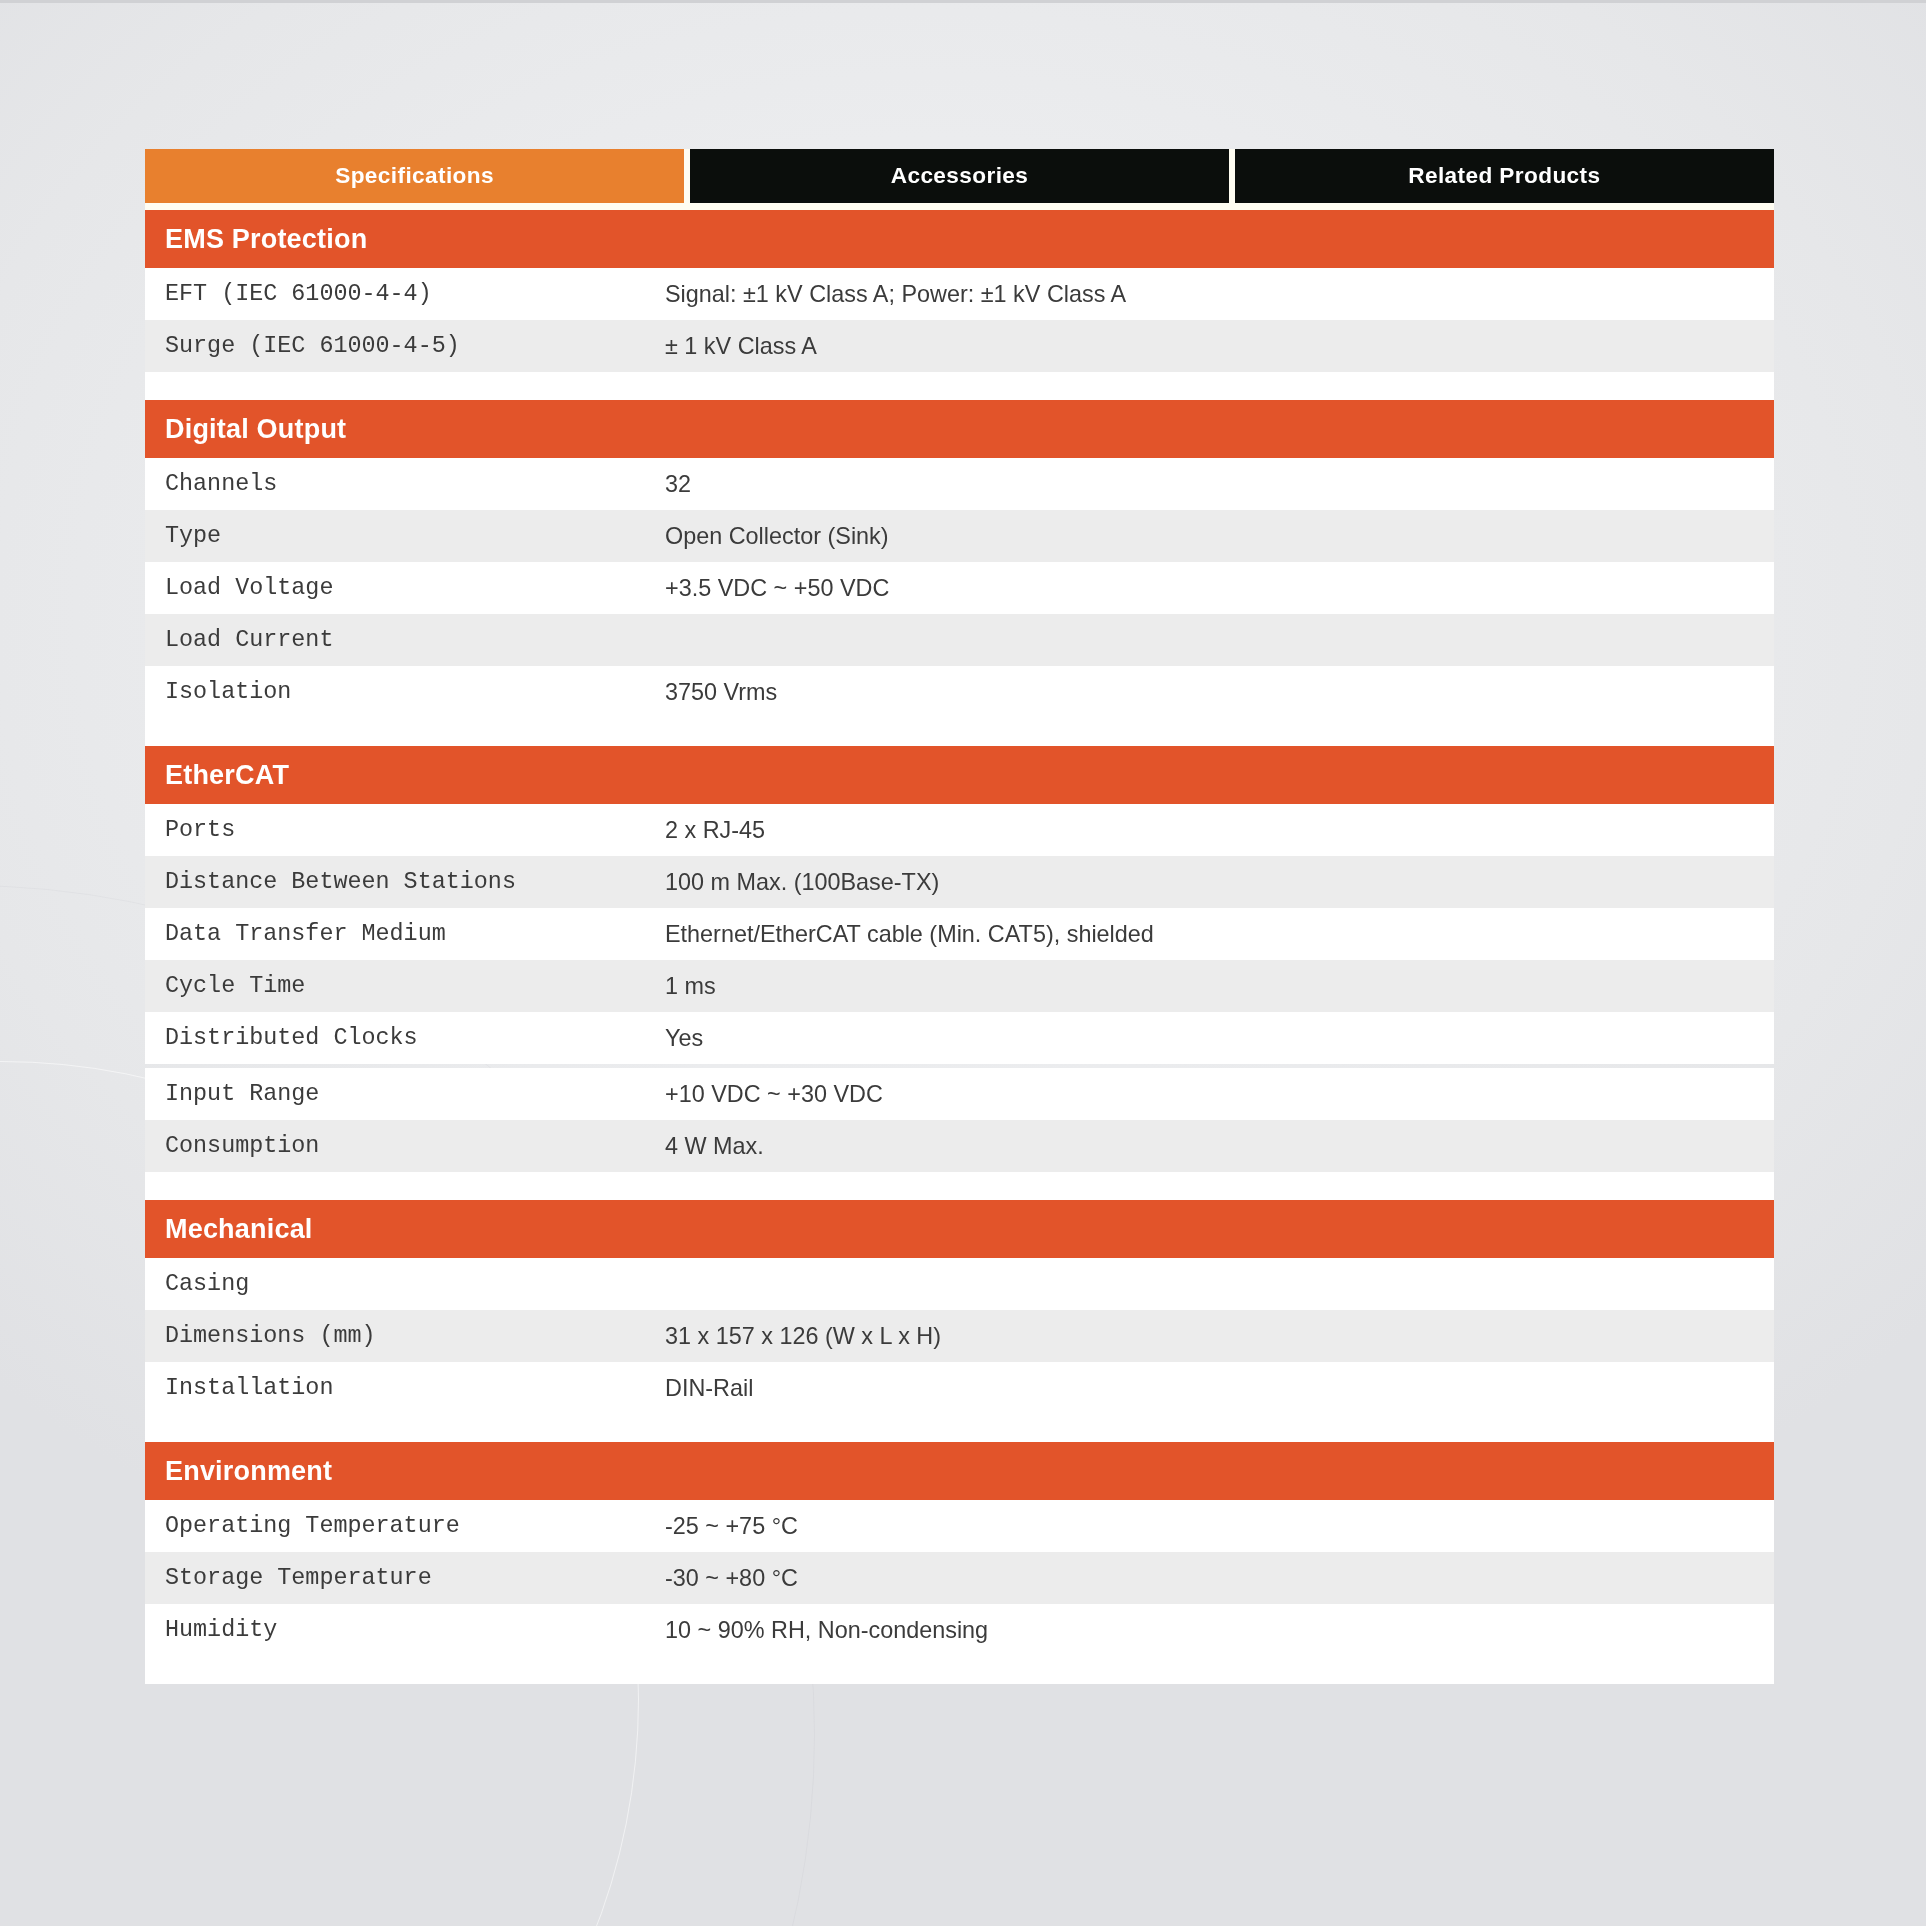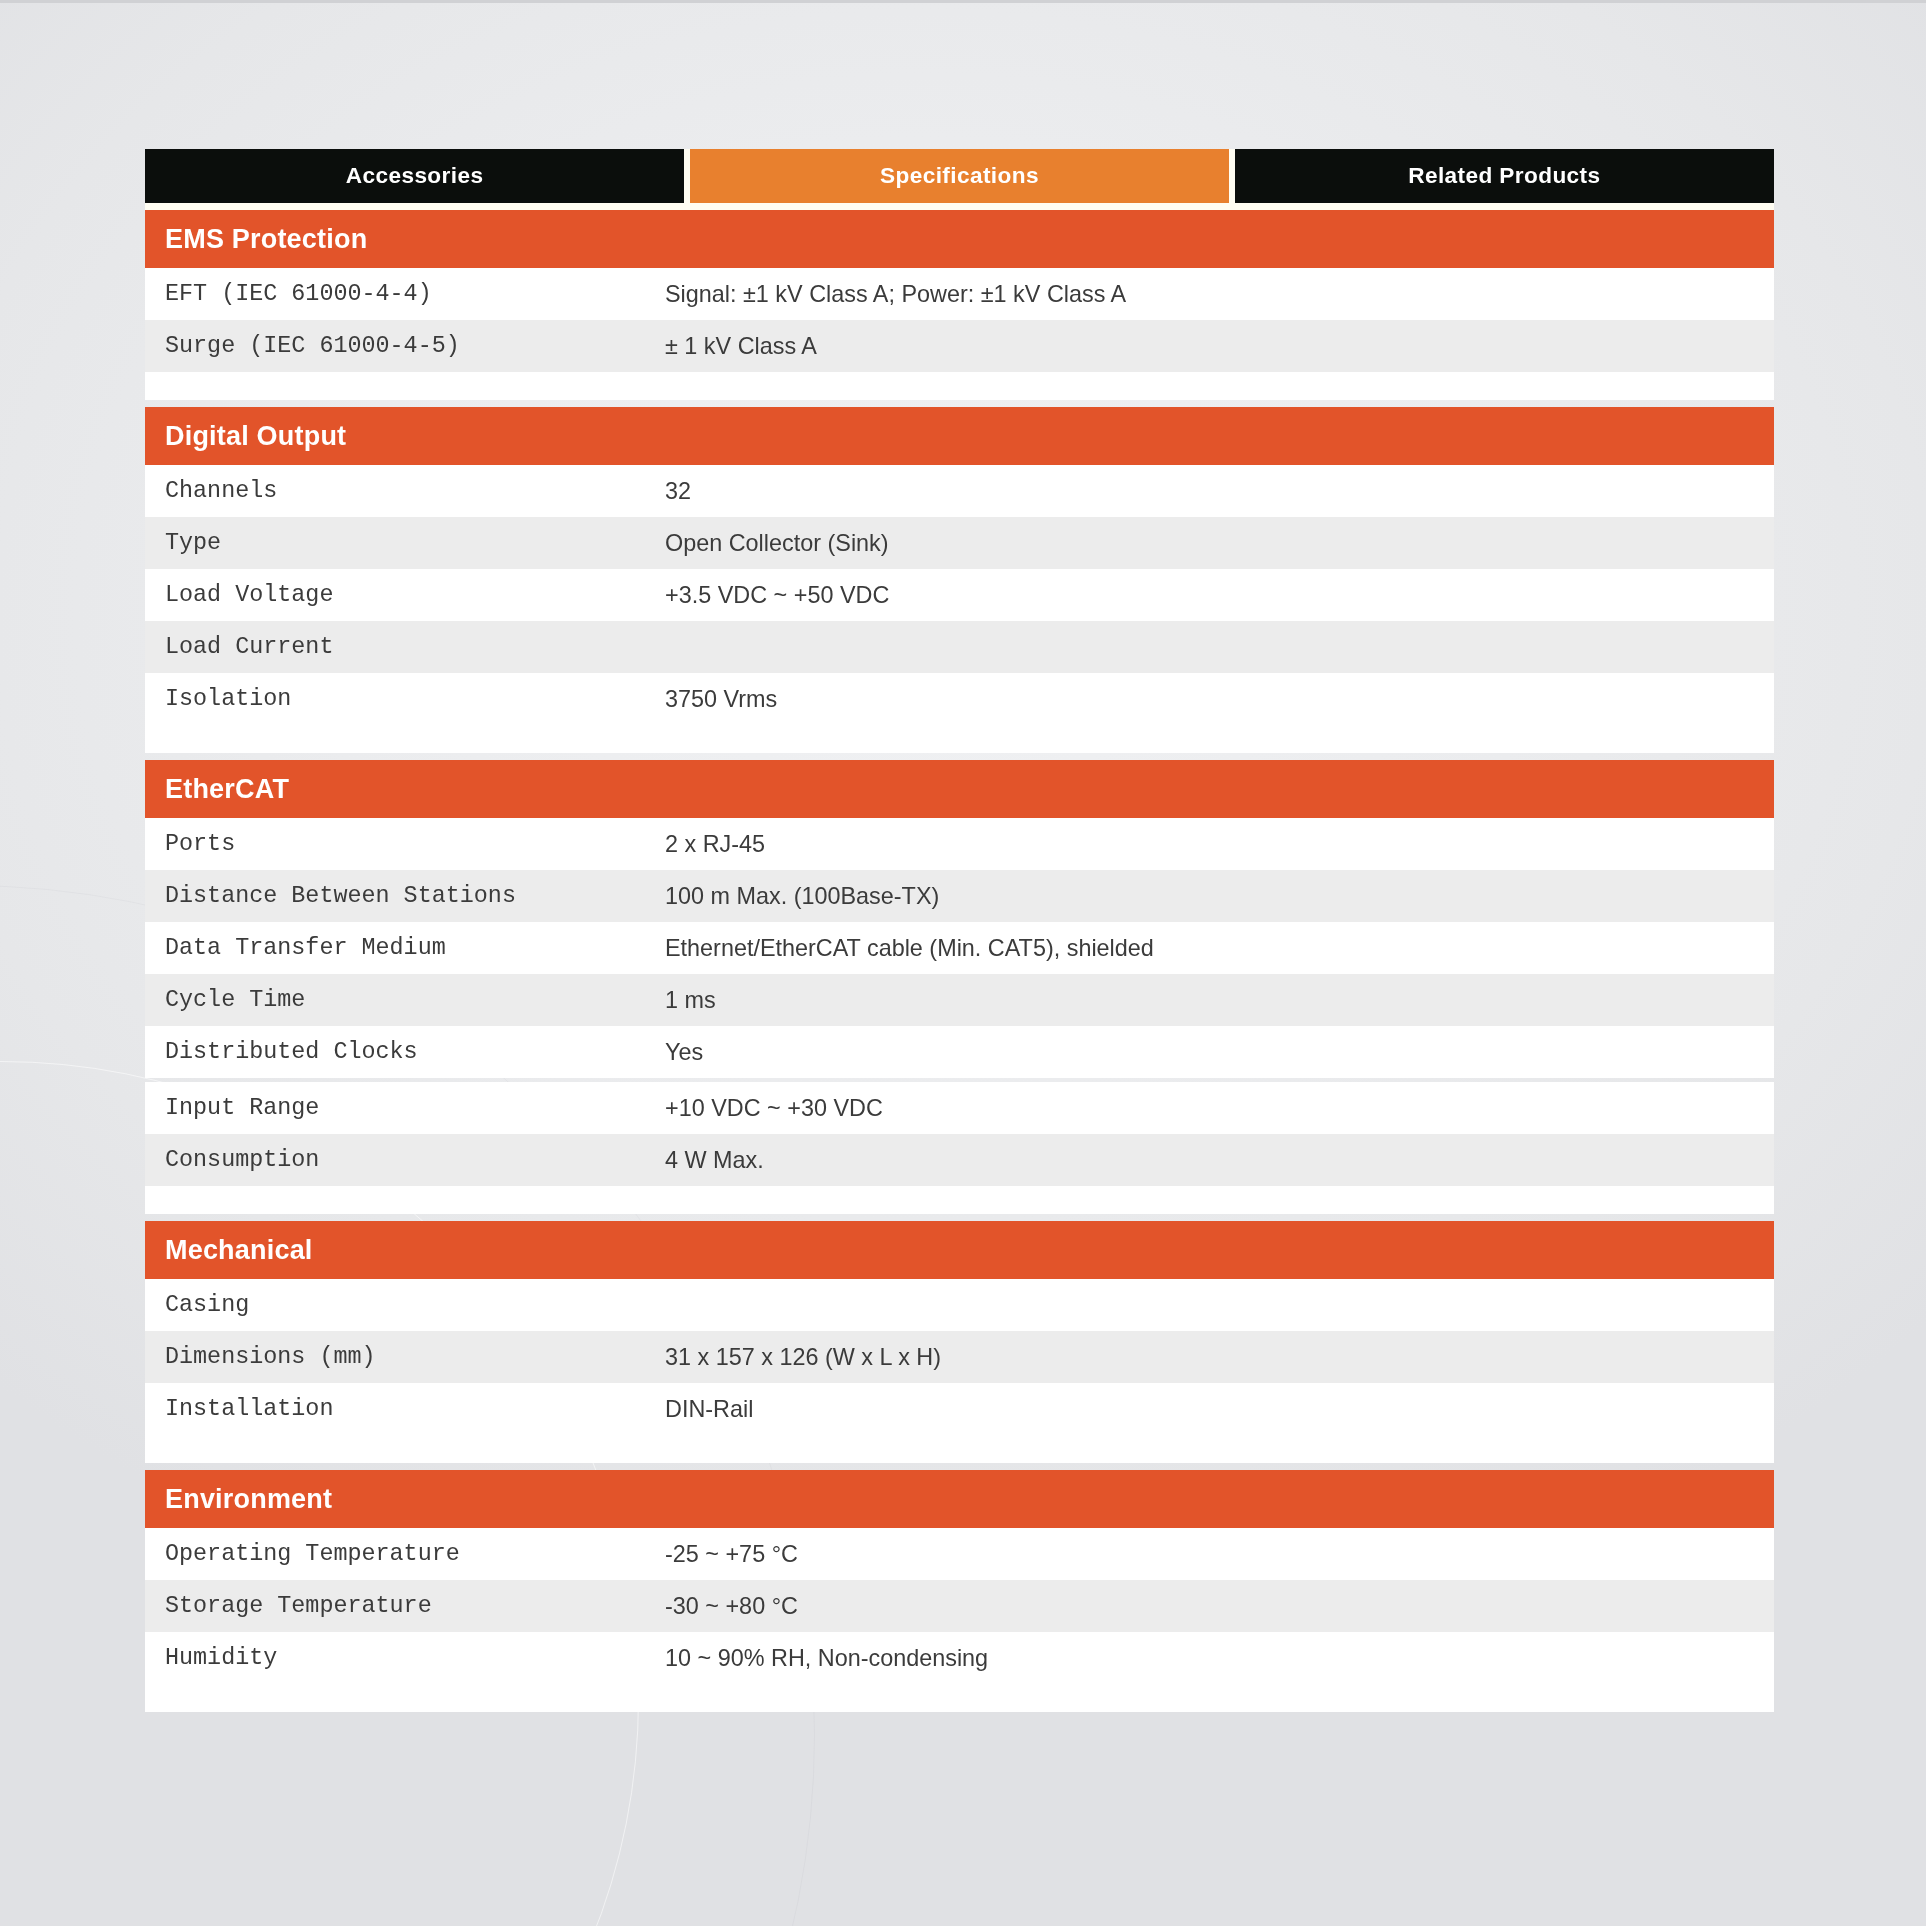--- a/index.html
+++ b/index.html
@@ -69,21 +69,20 @@
   .tab.active {
     background: var(--tab-active, #e8802e);
   }
   .tab-underline {
     height: 7px;
     background: #fffdf2;
   }
 
   
   .section {
-    margin-bottom: 7px;
   }
   .section.no-gap {
     margin-bottom: 4px;
   }
   .section-header {
     height: 58px;
     background: var(--section-header, #e2542a);
     color: #ffffff;
     font-size: 27px;
     font-weight: bold;
@@ -126,22 +125,22 @@
 </head>
 <body>
 
 <div class="top-line"></div>
 <div class="arc arc-1"></div>
 <div class="arc arc-2"></div>
 
 <div class="content">
 
   <div class="tabs">
+    <div class="tab active">Specifications</div>
     <div class="tab">Accessories</div>
-    <div class="tab active">Specifications</div>
     <div class="tab">Related Products</div>
   </div>
   <div class="tab-underline"></div>
 
   <div class="section">
     <div class="section-header">EMS Protection</div>
     <div class="rows">
       <div class="row">
         <div class="label">EFT (IEC 61000-4-4)</div>
         <div class="value">Signal: ±1 kV Class A; Power: ±1 kV Class A</div>

